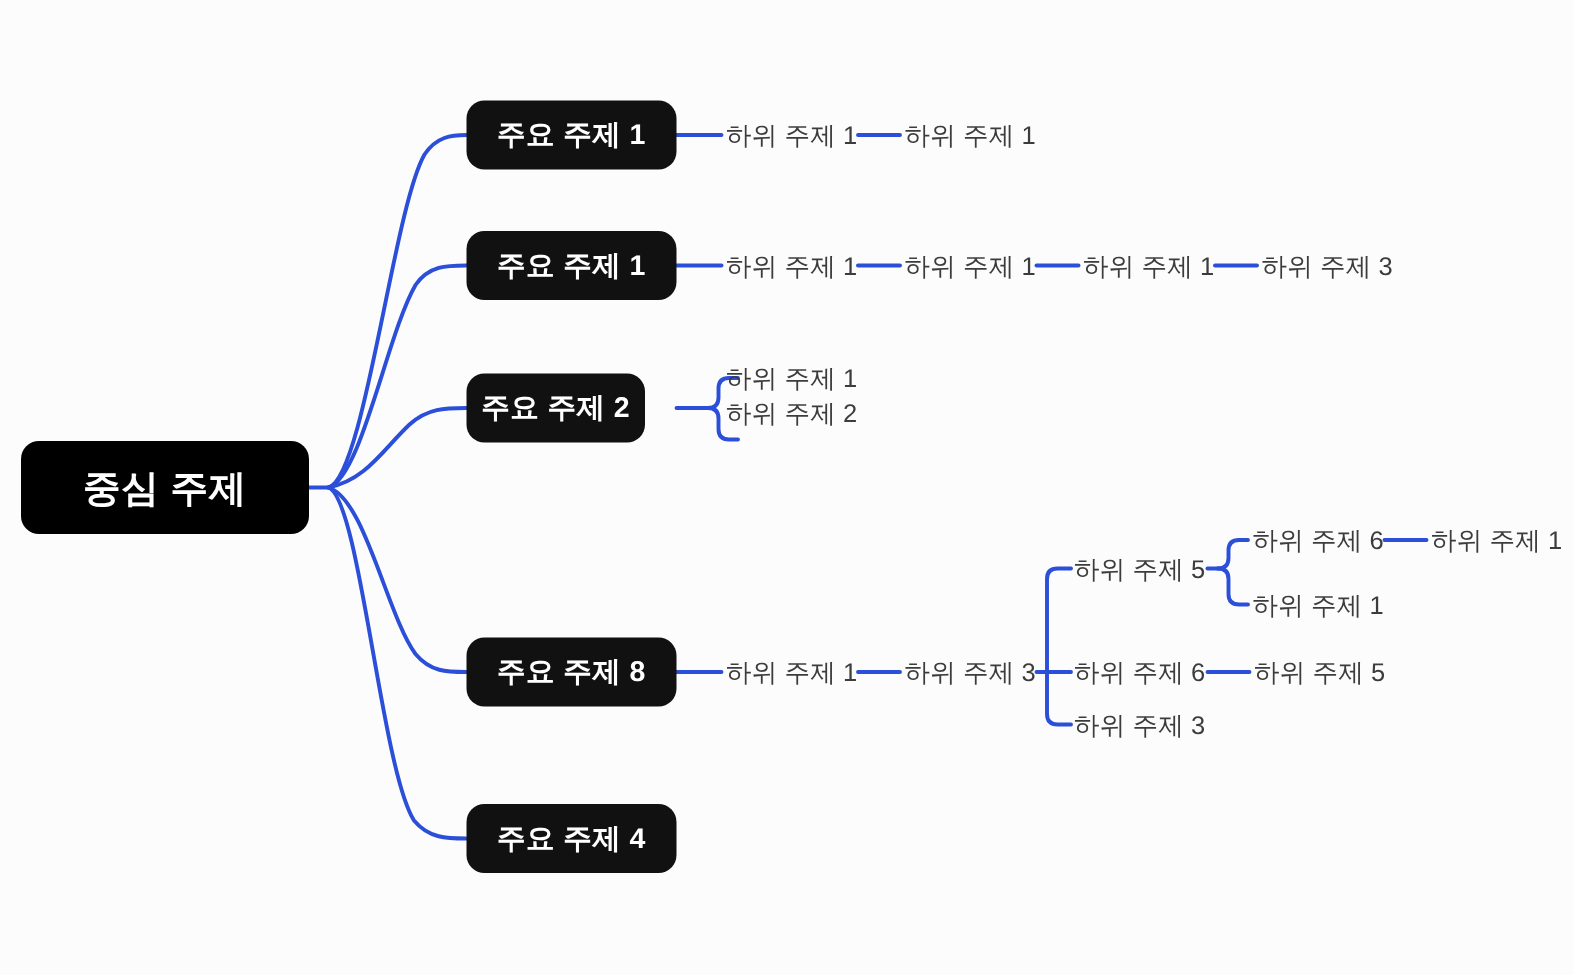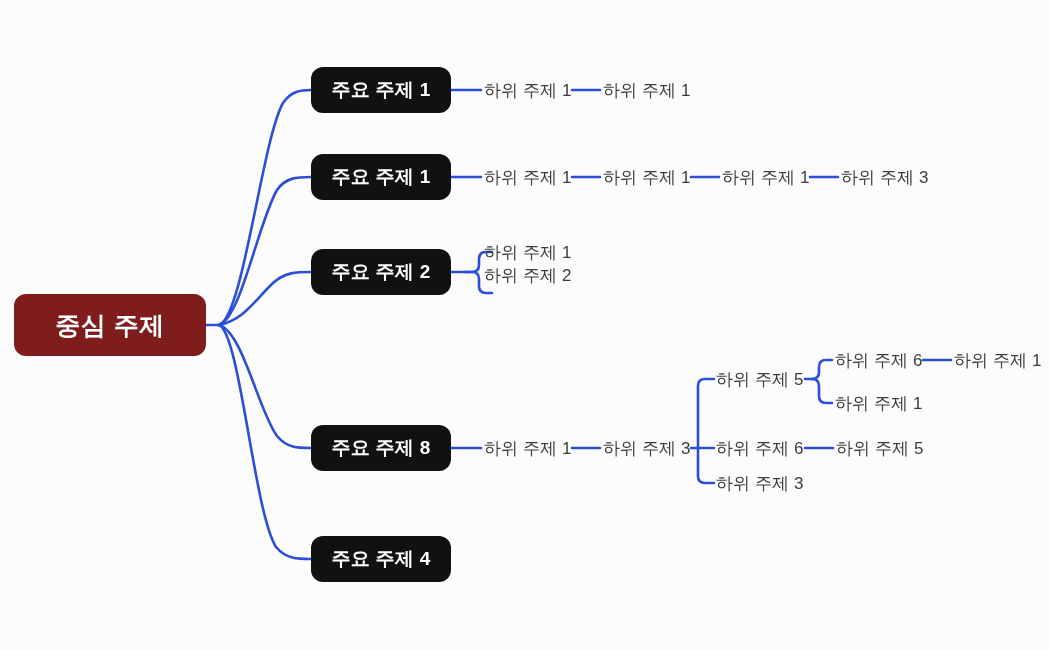--- a/index.html
+++ b/index.html
@@ -30,21 +30,21 @@
   }
   .node {
     position: absolute;
     box-sizing: border-box;
     display: flex;
     align-items: center;
     justify-content: center;
     white-space: nowrap;
   }
   .central-node {
-    background: #7f1d1d;
+    background: #000000;
     color: #ffffff;
     border-radius: 12px;
     font-size: 25px;
     font-weight: bold;
     letter-spacing: 0.5px;
   }
   .main-node {
     background: #111111;
     color: #ffffff;
     border-radius: 12px;
@@ -113,21 +113,21 @@
   </div>
 
   <div class="node main-node" style="left:311px; top:67px; width:140px; height:46px;">
     <span>주요 주제 1</span>
   </div>
 
   <div class="node main-node" style="left:311px; top:154px; width:140px; height:46px;">
     <span>주요 주제 1</span>
   </div>
 
-  <div class="node main-node" style="left:311px; top:249px; width:140px; height:46px;">
+  <div class="node main-node" style="left:311px; top:249px; width:119px; height:46px;">
     <span>주요 주제 2</span>
   </div>
 
   <div class="node main-node" style="left:311px; top:425px; width:140px; height:46px;">
     <span>주요 주제 8</span>
   </div>
 
   <div class="node main-node" style="left:311px; top:536px; width:140px; height:46px;">
     <span>주요 주제 4</span>
   </div>

